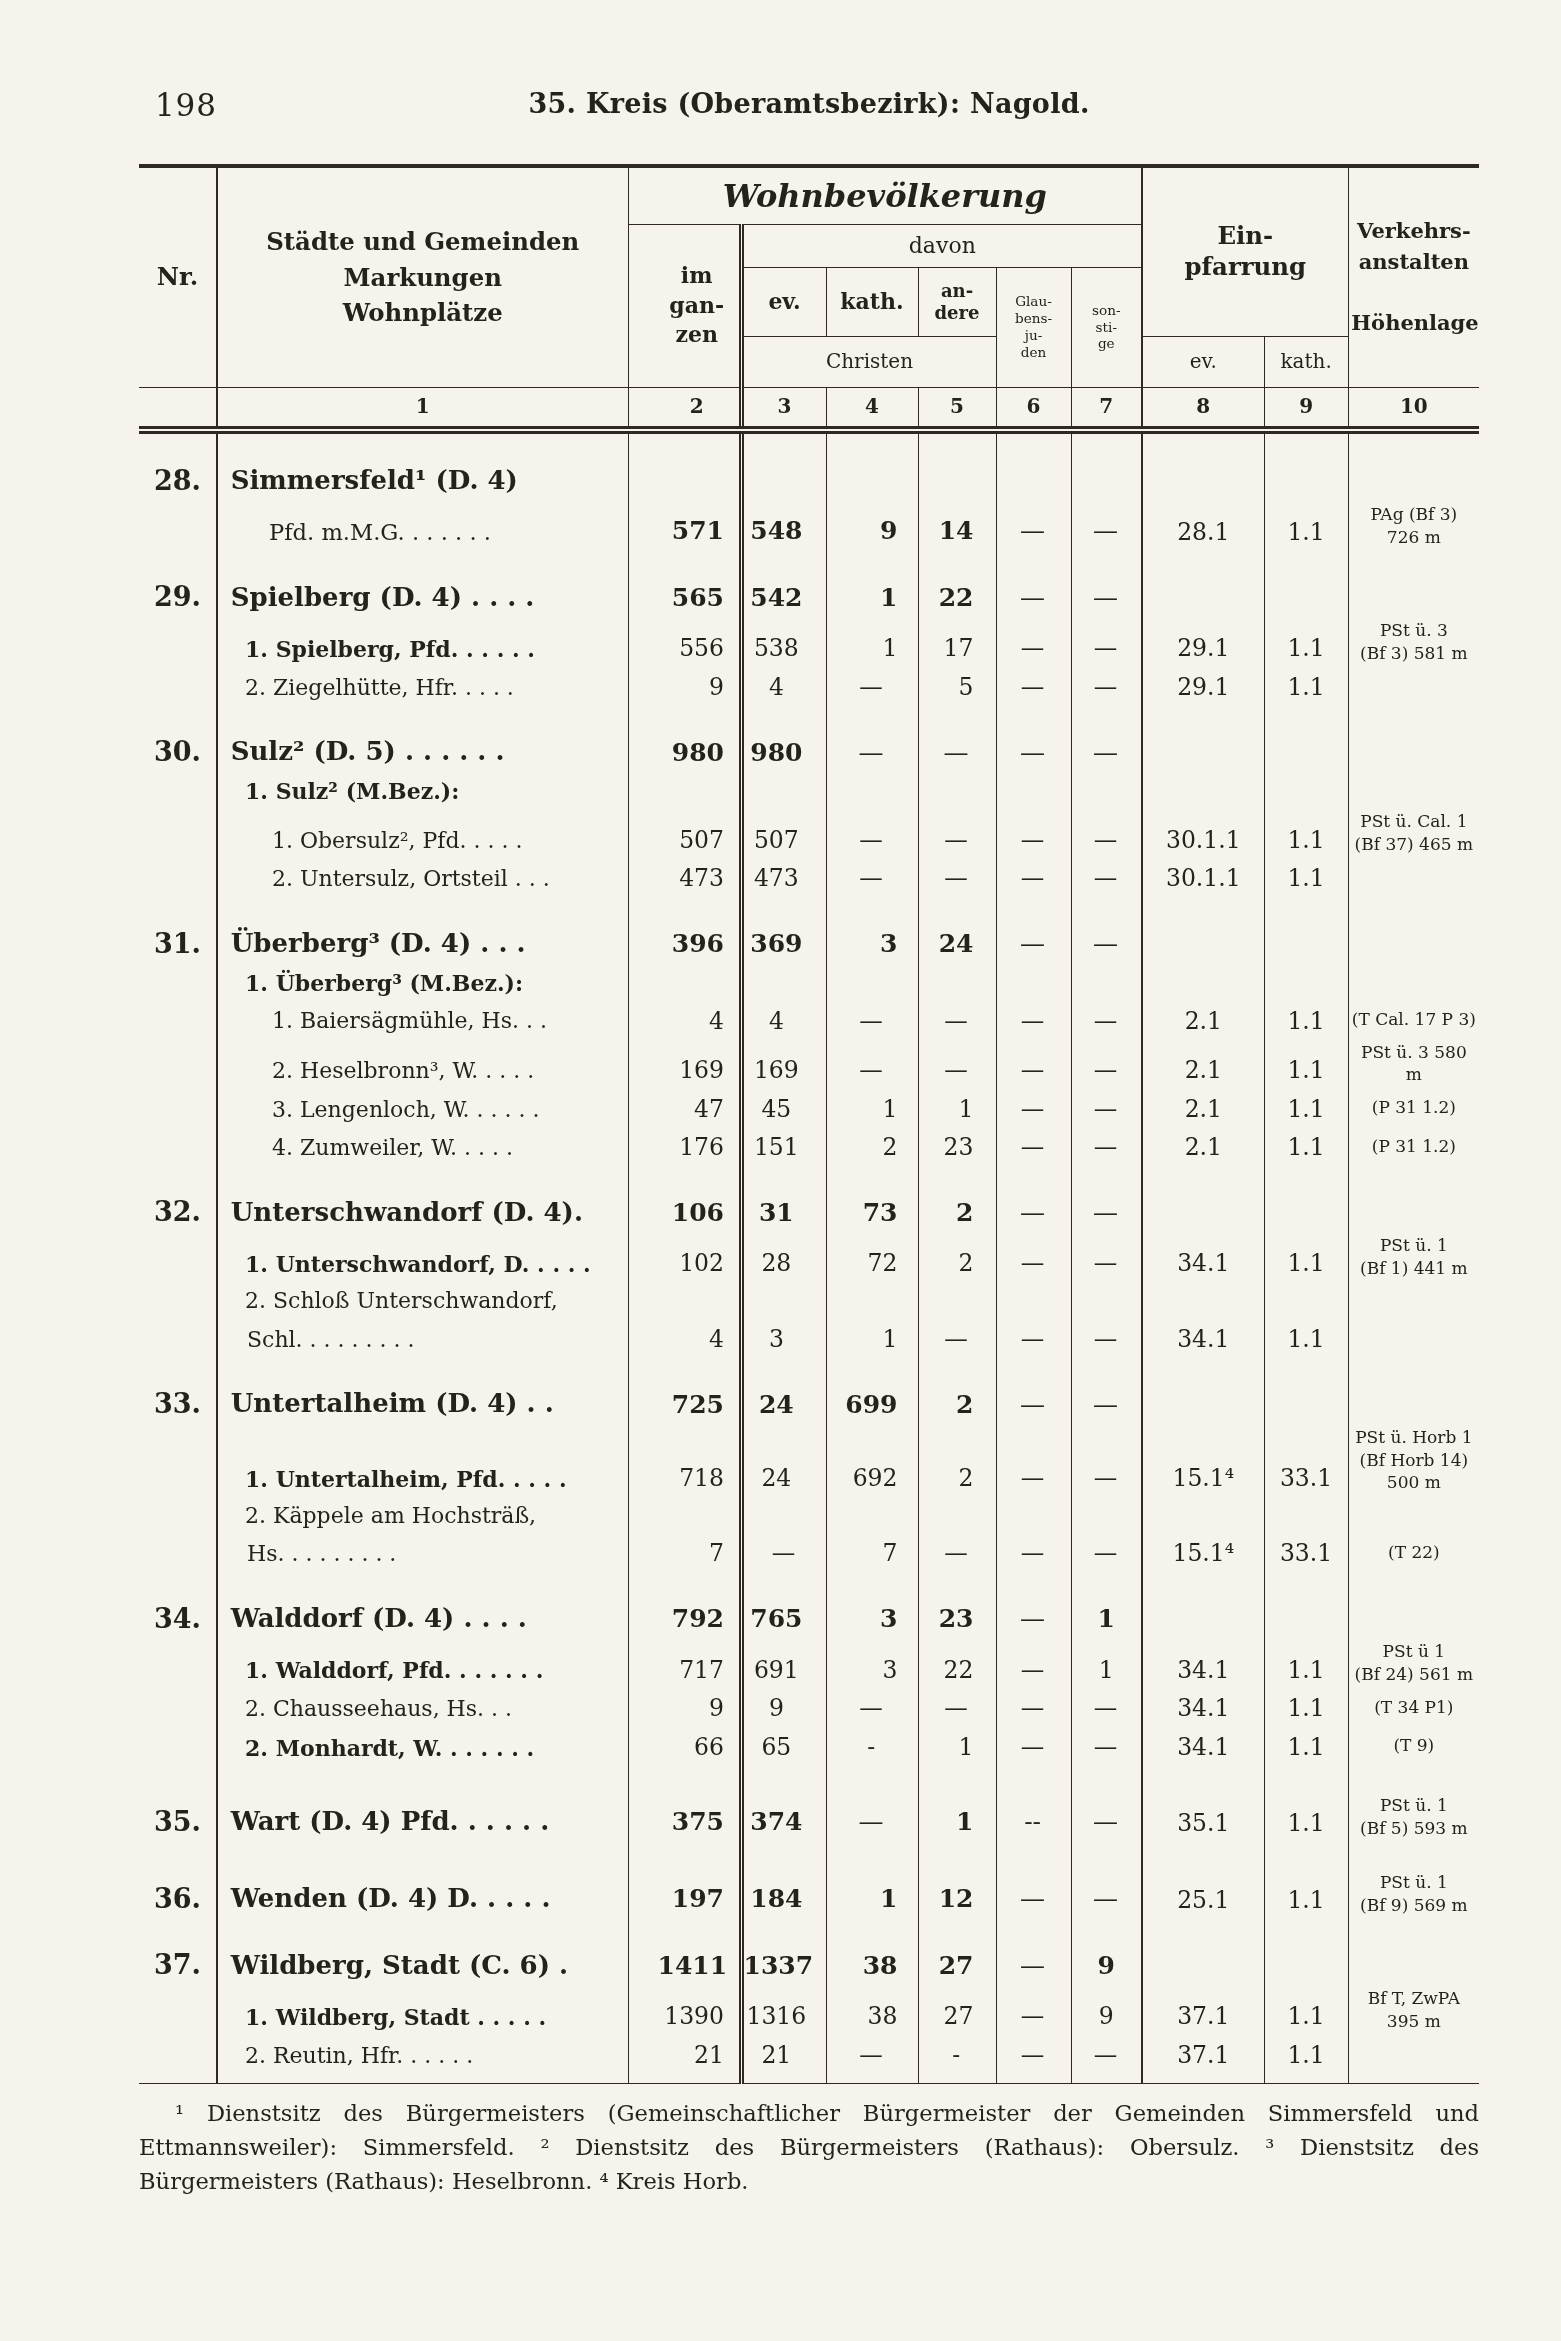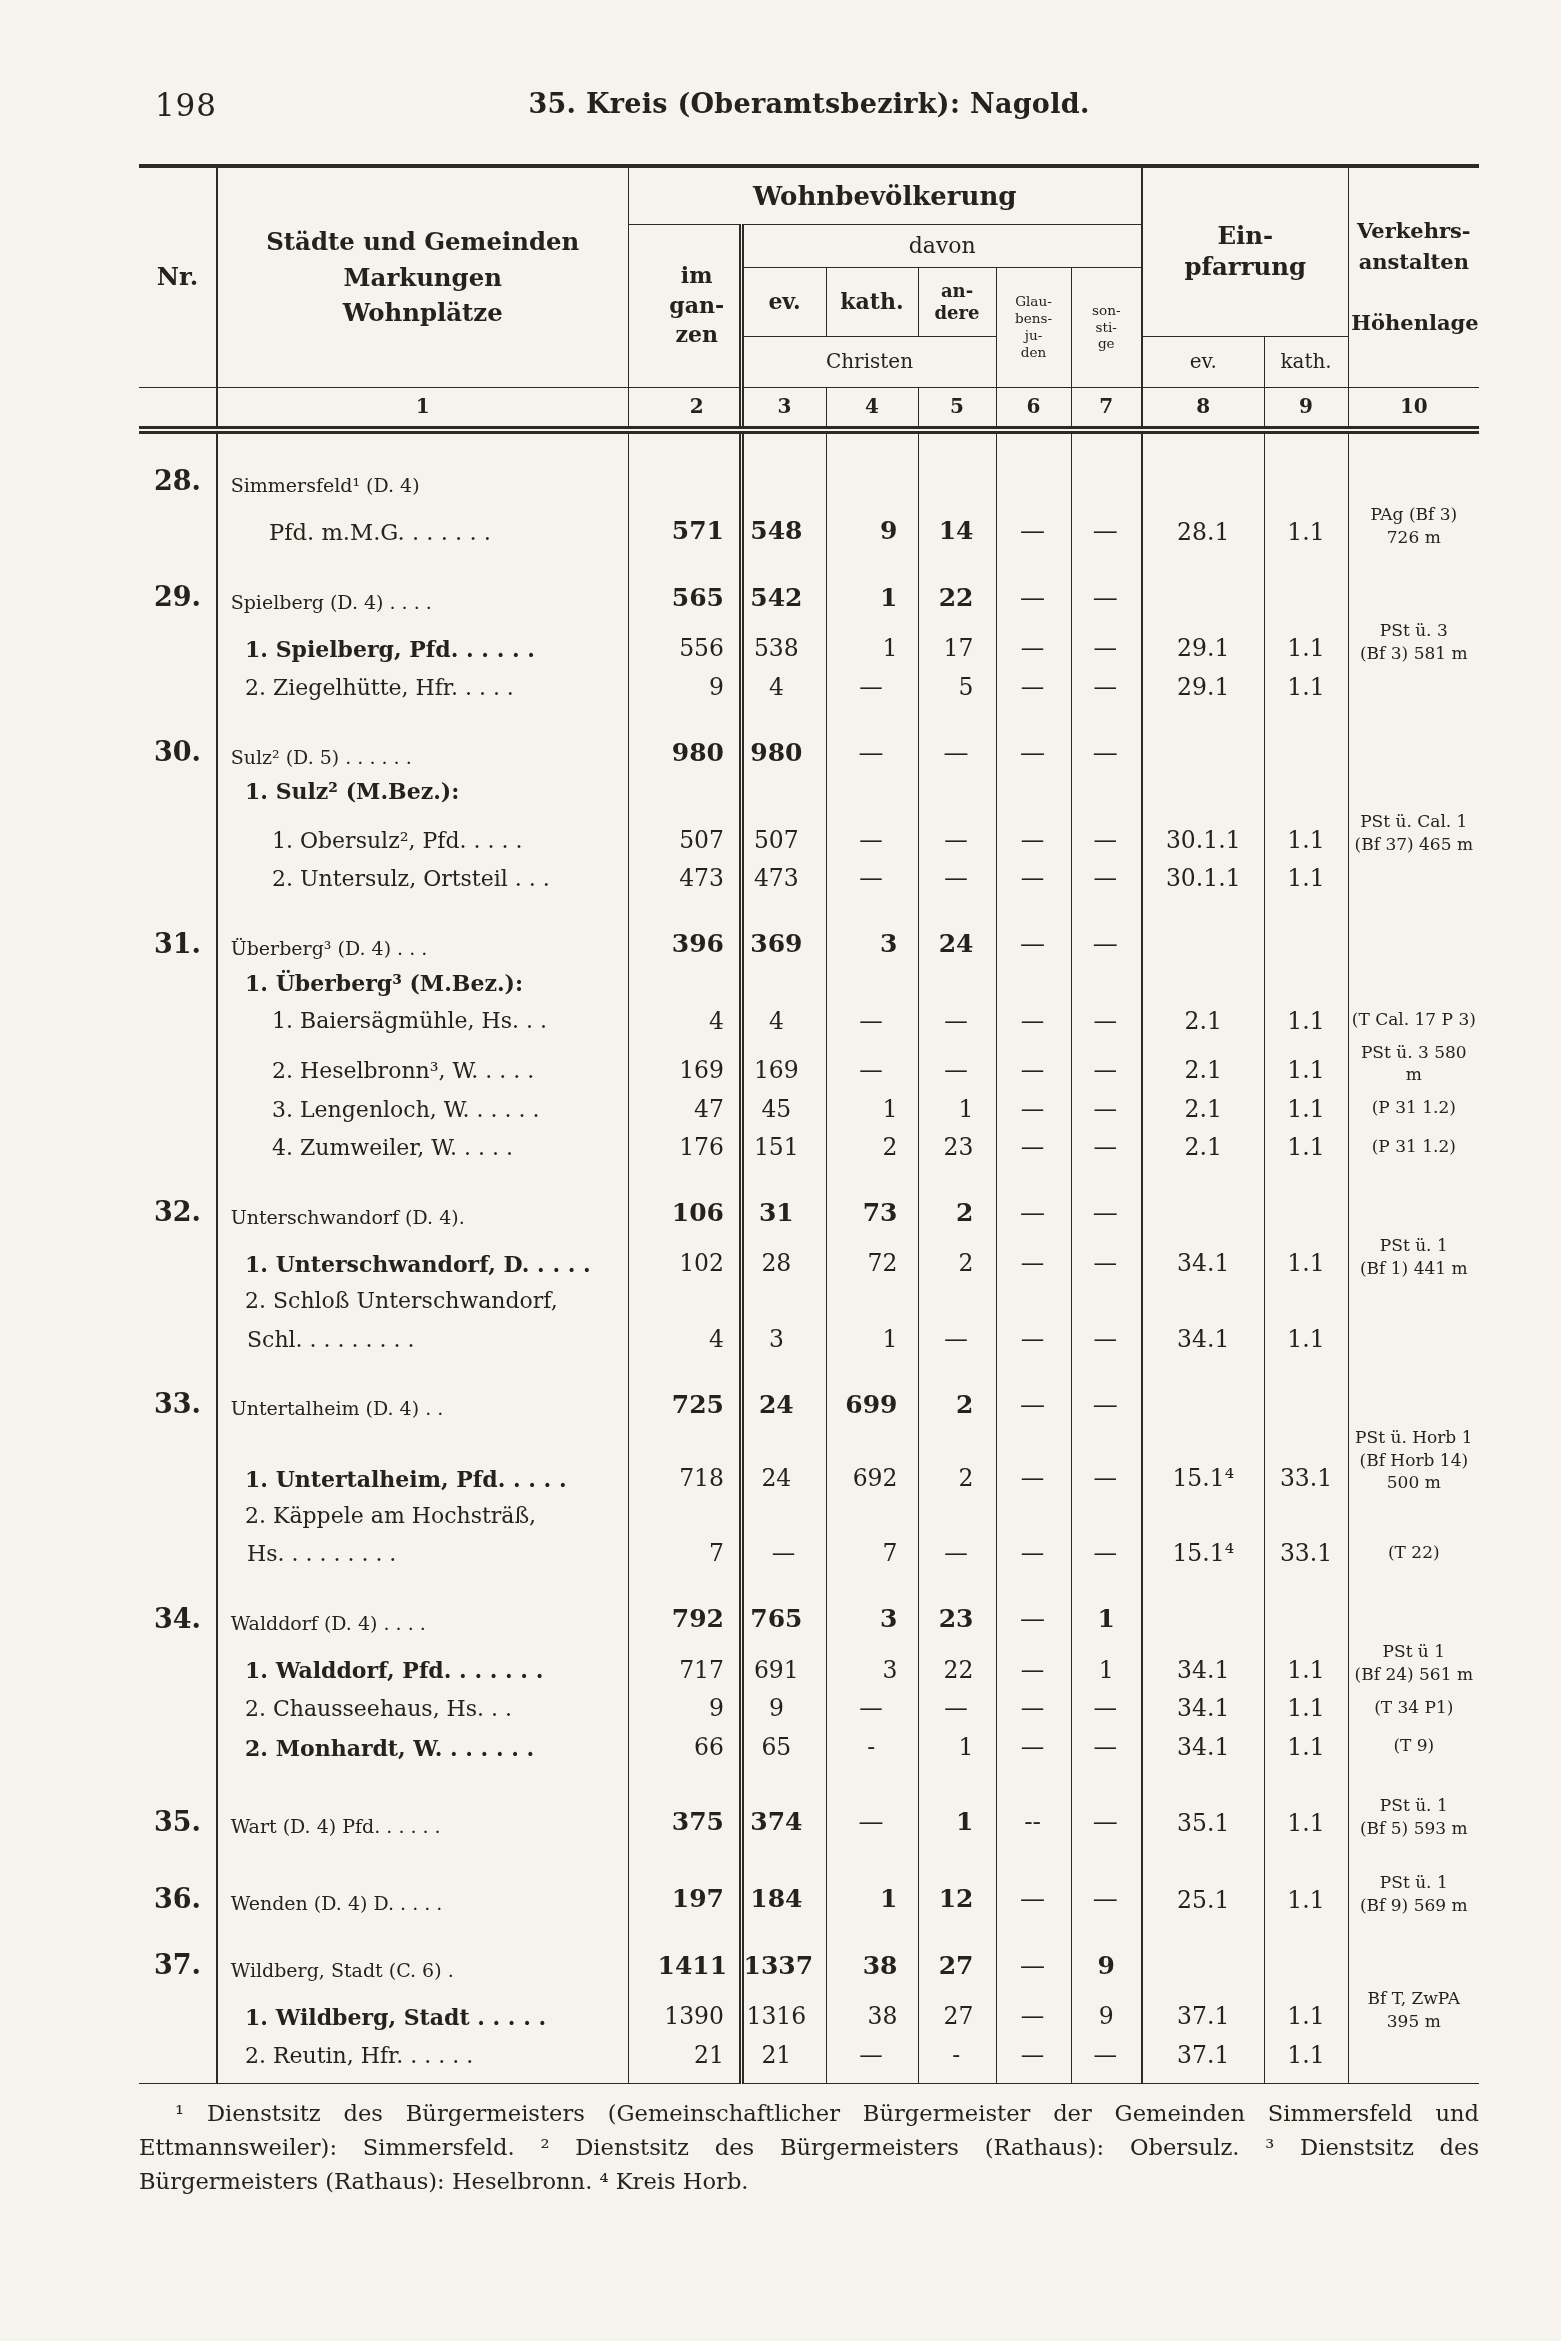--- a/index.html
+++ b/index.html
@@ -38,39 +38,39 @@
   .br-dbl{border-right:5.4px double var(--rule);padding-left:29px;}
 
   thead th{vertical-align:middle;text-align:center;font-weight:700;padding:3.6px 2.7px;line-height:1.25;}
   .pre{white-space:pre-line;}
   .h1 th{height:56px;}
   .h2 th{height:43px;}
   .h3 th{height:69px;}
   .h4 th{height:51px;}
   .h-nr{font-size:24.4px;}
   .h-names{font-size:24.4px;line-height:1.45;}
-  .h-pop{font-size:26px;border-bottom:1.8px solid var(--rule);}
+  .h-pop{font-size:32px;border-bottom:1.8px solid var(--rule);font-style:italic;}
   .h-epf{font-size:24.4px;border-bottom:0.9px solid var(--rule);}
   .h-verk{font-size:21px;line-height:1.45;}
   .h-ganz{font-size:22px;line-height:1.35;}
   .h-davon{font-size:22px;border-bottom:0.9px solid var(--rule);font-weight:400;}
   .h-ev,.h-kath{font-size:22px;border-bottom:0.9px solid var(--rule);}
   .h-andere{font-size:18px;border-bottom:0.9px solid var(--rule);line-height:1.2;}
   .h-juden,.h-son{font-size:13.6px;line-height:1.25;font-weight:400;}
   .h-christen{font-size:20px;font-weight:400;}
   .h-epfev,.h-epfkath{font-size:20px;font-weight:400;}
   tr.numbers th{border-top:0.9px solid var(--rule);border-bottom:8.1px double var(--rule);font-size:20px;height:43px;font-weight:700;}
 
   tbody td{vertical-align:bottom;padding:5.4px 0 2.7px;line-height:1.3;}
   tbody tr.gap td{padding-top:29px;}
   tbody tr:last-child td{border-bottom:1.8px solid var(--rule);padding-bottom:12.7px;}
 
   .nr-cell{text-align:center;font-weight:700;font-size:27px;}
   .name-cell{text-align:left;padding-left:12.7px;font-size:22px;white-space:nowrap;overflow:hidden;}
-  .r-main .name-cell{font-weight:400;font-size:19px;}
+  .r-main .name-cell{font-weight:700;font-size:26px;}
   .r-contb .name-cell{font-weight:400;font-size:22.6px;padding-left:51px;}
   .r-cont .name-cell{font-weight:400;font-size:22px;padding-left:29px;}
   .r-sub .name-cell{font-weight:700;font-size:22px;padding-left:27px;}
   .r-subr .name-cell{font-weight:400;font-size:22px;padding-left:27px;}
   .r-sub2 .name-cell{font-weight:400;font-size:22px;padding-left:54px;}
 
   .val{font-size:23.5px;}
   .r-main .val,.r-contb .val{font-weight:700;font-size:25px;}
   .c-ganz{text-align:right;padding-right:14.5px;}
   .c-ev{text-align:center;padding-right:16.3px;}

